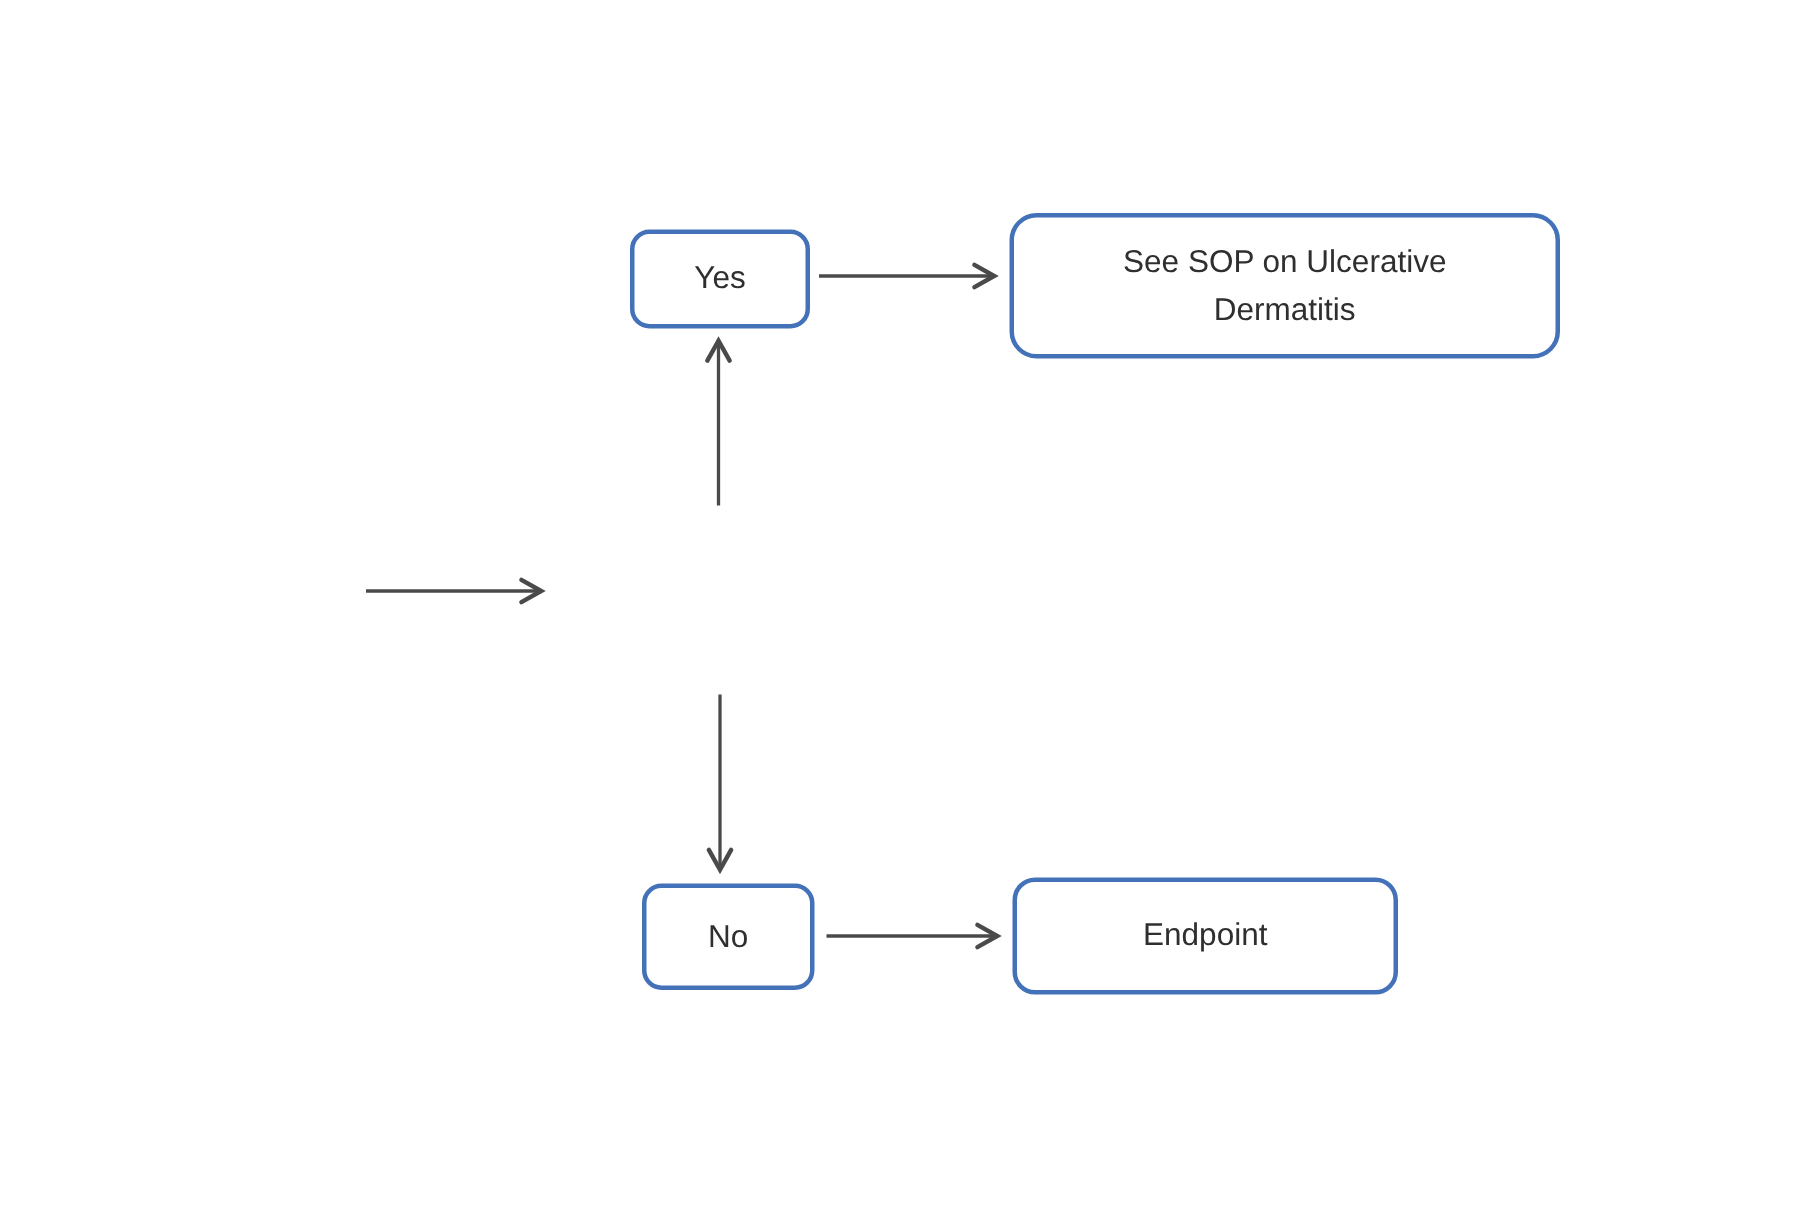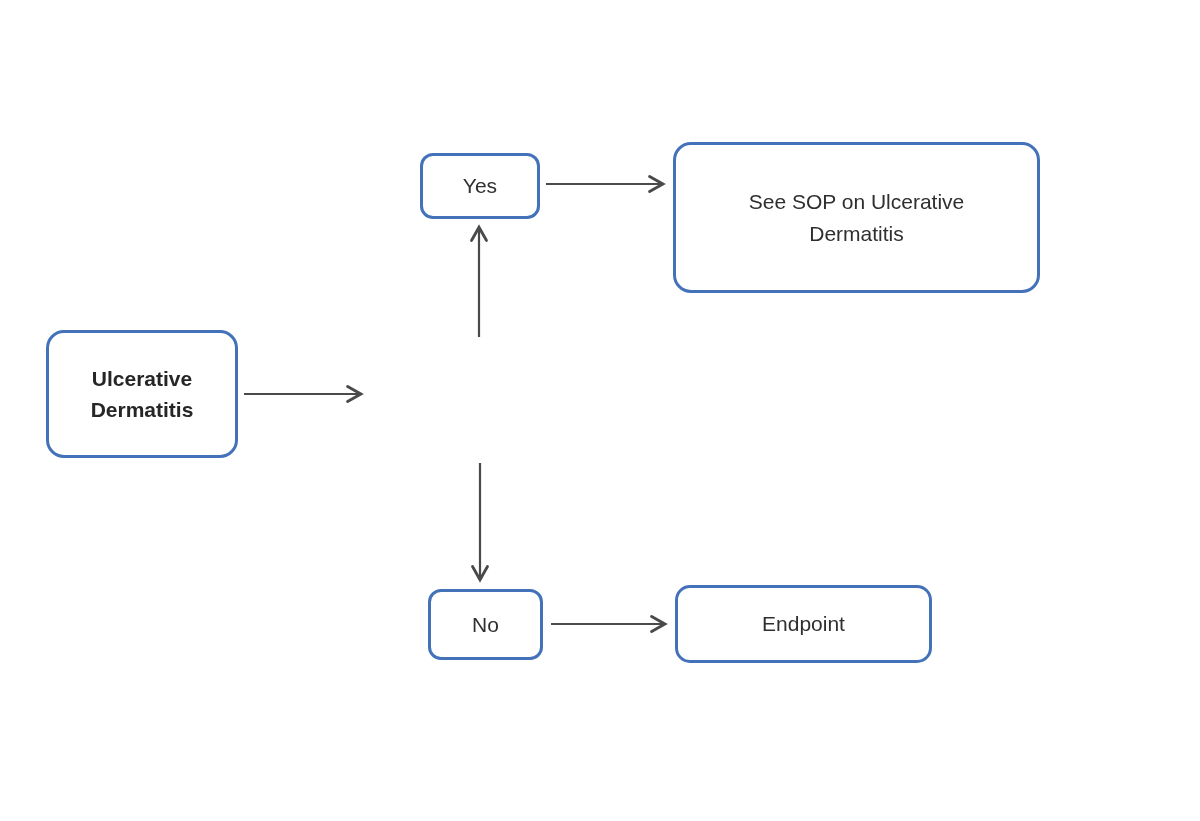--- a/index.html
+++ b/index.html
@@ -54,21 +54,21 @@
     border-radius: 18px;
     padding: 0 46px;
   }
   .node-yes {
     left: 420px; top: 153px;
     width: 120px; height: 66px;
     border-radius: 13px;
   }
   .node-sop {
     left: 673px; top: 142px;
-    width: 367px; height: 151px;
+    width: 367px; height: 97px;
     border-radius: 18px;
     padding: 0 45px;
   }
   .node-no {
     left: 428px; top: 589px;
     width: 115px; height: 71px;
     border-radius: 13px;
   }
   .node-endpoint {
     left: 675px; top: 585px;
@@ -87,23 +87,20 @@
         <path d="M2,1.5 L10,6 L2,10.5" fill="none" stroke="#4a4a4a" stroke-width="1.8" stroke-linecap="round" stroke-linejoin="miter"></path>
       </marker>
     </defs>
     <line x1="244" y1="394" x2="360" y2="394" stroke="#4a4a4a" stroke-width="2.2" marker-end="url(#arrowhead)"></line>
     <line x1="479" y1="337" x2="479" y2="228" stroke="#4a4a4a" stroke-width="2.2" marker-end="url(#arrowhead)"></line>
     <line x1="546" y1="184" x2="662" y2="184" stroke="#4a4a4a" stroke-width="2.2" marker-end="url(#arrowhead)"></line>
     <line x1="480" y1="463" x2="480" y2="579" stroke="#4a4a4a" stroke-width="2.2" marker-end="url(#arrowhead)"></line>
     <line x1="551" y1="624" x2="664" y2="624" stroke="#4a4a4a" stroke-width="2.2" marker-end="url(#arrowhead)"></line>
   </svg>
 
-  <div class="node node-ud">
-    <span>Ulcerative Dermatitis</span>
-  </div>
 
 
   <div class="node node-yes">
     <span>Yes</span>
   </div>
 
   <div class="node node-sop">
     <span>See SOP on Ulcerative Dermatitis</span>
   </div>
 

